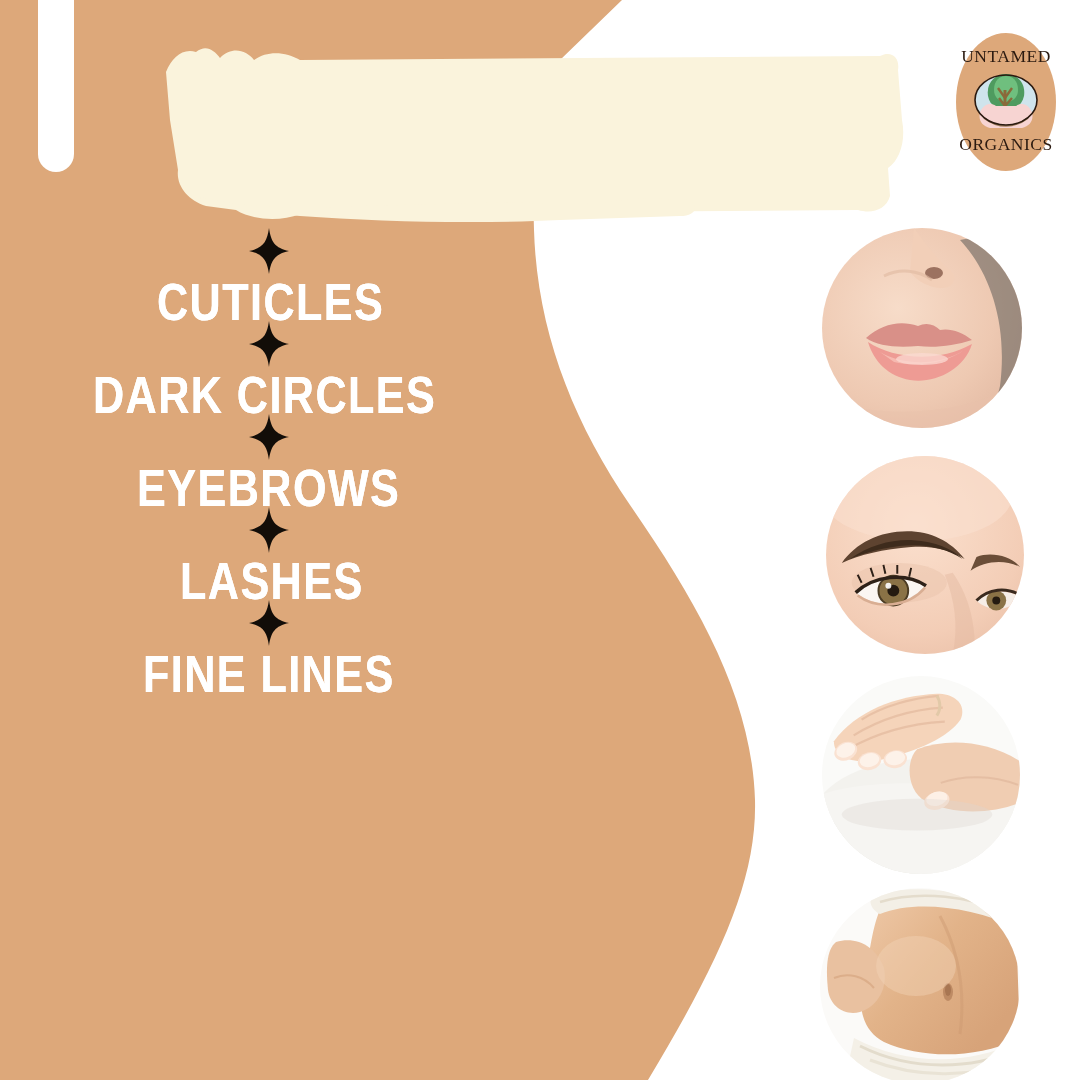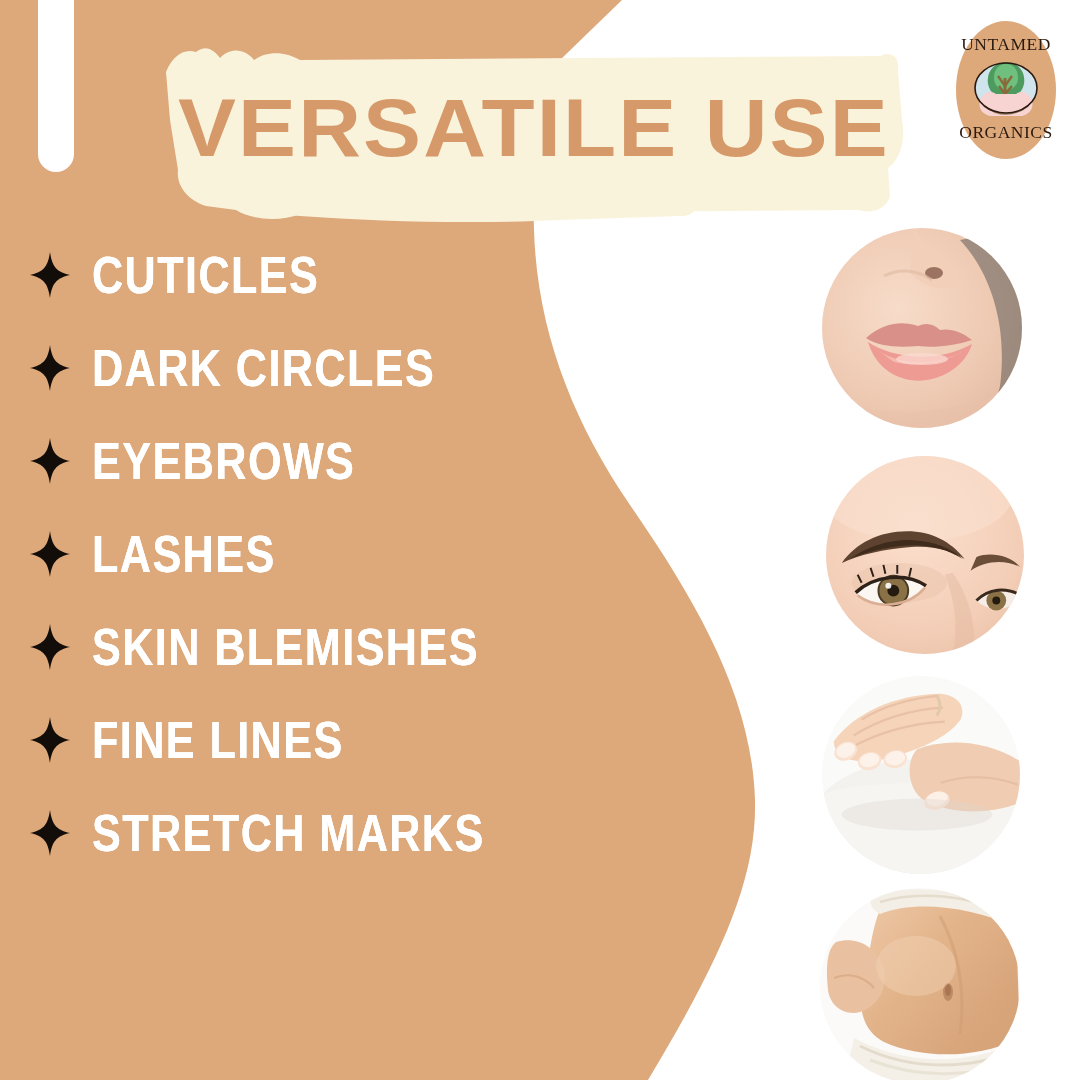--- a/index.html
+++ b/index.html
@@ -45,38 +45,38 @@
     color:#d69a6a;
     line-height:104px;
     white-space:nowrap;
     transform:scaleX(1.06);
     transform-origin:left center;
   }
 
   
   .logo{
     position:absolute;
-    left:954px;top:20px;
+    left:954px;top:32px;
     width:104px;height:140px;
   }
 
   
   .use-list{
     position:absolute;
     left:0;top:228px;
     width:560px;
     margin:0;padding:0;
     list-style:none;
   }
   .use-item{
     position:relative;
     height:93px;
     display:flex;
     align-items:center;
-    padding-left:30px;
+    flex-direction:column;
   }
   .star-icon{
     flex:0 0 auto;
     width:40px;height:46px;
     margin-right:22px;
     display:block;
   }
   .item-label{
     font-family:"Liberation Sans", sans-serif;
     font-weight:bold;
@@ -135,23 +135,20 @@
              L170,120 Z"></path>
     <path fill="#FAF3DC" d="M196,196 C240,208 300,210 360,206 L520,202
              C560,206 600,204 640,198 L690,200
              C700,208 694,216 680,216
              L560,220 C480,224 380,222 300,216
              C250,212 210,206 196,196 Z"></path>
   </svg>
 
   <div class="accent-bar"></div>
 
-  <div class="title-wrap">
-    <div class="title-text">VERSATILE USE</div>
-  </div>
 
   <div class="logo">
     <svg viewBox="0 0 104 140" width="104" height="140">
       <ellipse cx="52" cy="70" rx="50" ry="69" fill="#DDA87A"></ellipse>
 
       <g>
         <ellipse cx="52" cy="68" rx="31" ry="25" fill="#CFE4EC"></ellipse>
         <path d="M34 64 C32 50 42 42 52 42 C62 42 72 50 70 64
                  C68 74 60 78 52 78 C44 78 36 74 34 64 Z" fill="#4E9B5F"></path>
         <path d="M40 58 C40 48 46 44 52 44 C58 44 64 48 64 58
@@ -194,40 +191,28 @@
     </li>
 
     <li class="use-item">
       <svg class="star-icon" viewBox="0 0 40 46">
         <path d="M20 0 C22 14 26 20 40 23 C26 26 22 32 20 46 C18 32 14 26 0 23 C14 20 18 14 20 0 Z" fill="#120D08"></path>
       </svg>
       <span class="item-label">LASHES</span>
     </li>
 
 
-    <li class="use-item">
-      <svg class="star-icon" viewBox="0 0 40 46">
-        <path d="M20 0 C22 14 26 20 40 23 C26 26 22 32 20 46 C18 32 14 26 0 23 C14 20 18 14 20 0 Z" fill="#120D08"></path>
-      </svg>
-      <span class="item-label">SKIN BLEMISHES</span>
-    </li>
 
     <li class="use-item">
       <svg class="star-icon" viewBox="0 0 40 46">
         <path d="M20 0 C22 14 26 20 40 23 C26 26 22 32 20 46 C18 32 14 26 0 23 C14 20 18 14 20 0 Z" fill="#120D08"></path>
       </svg>
       <span class="item-label">FINE LINES</span>
     </li>
 
-    <li class="use-item">
-      <svg class="star-icon" viewBox="0 0 40 46">
-        <path d="M20 0 C22 14 26 20 40 23 C26 26 22 32 20 46 C18 32 14 26 0 23 C14 20 18 14 20 0 Z" fill="#120D08"></path>
-      </svg>
-      <span class="item-label">STRETCH MARKS</span>
-    </li>
   </ul>
 
   <div class="photo" id="photo-lips">
     <svg class="inner" viewBox="0 0 200 200" preserveAspectRatio="none">
       <defs>
         <radialGradient id="skinA" cx="38%" cy="40%" r="80%">
           <stop offset="0%" stop-color="#F7DCC9"></stop>
           <stop offset="60%" stop-color="#EEC9B2"></stop>
           <stop offset="100%" stop-color="#E0B69F"></stop>
         </radialGradient>

